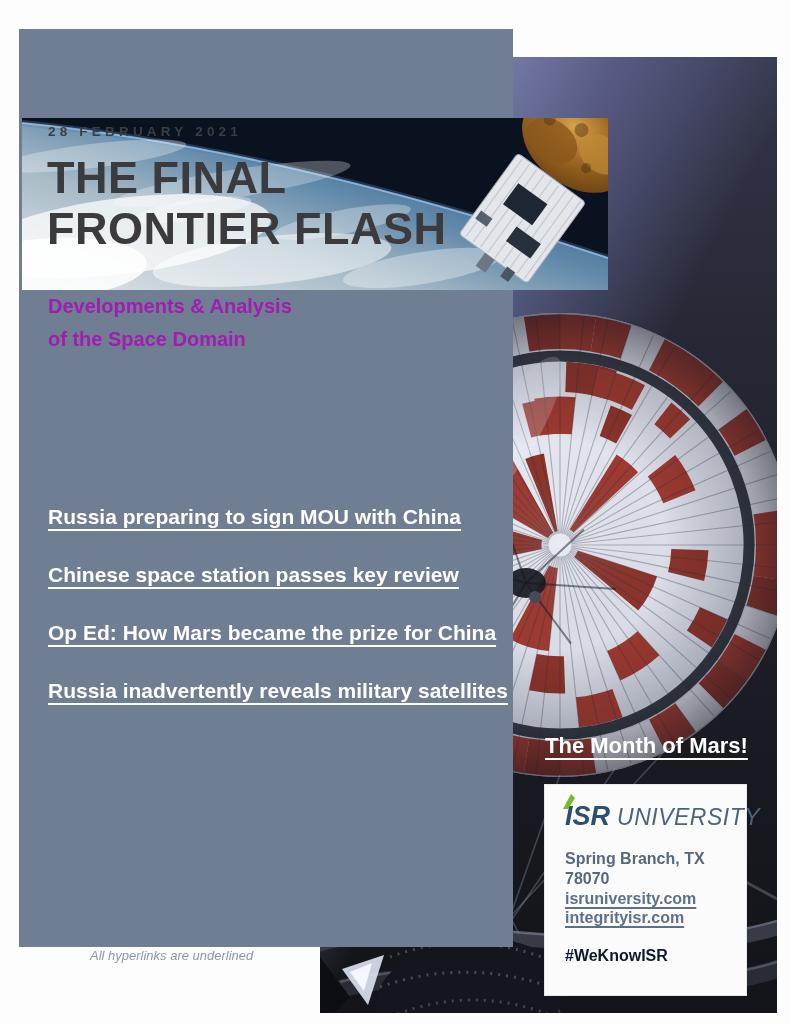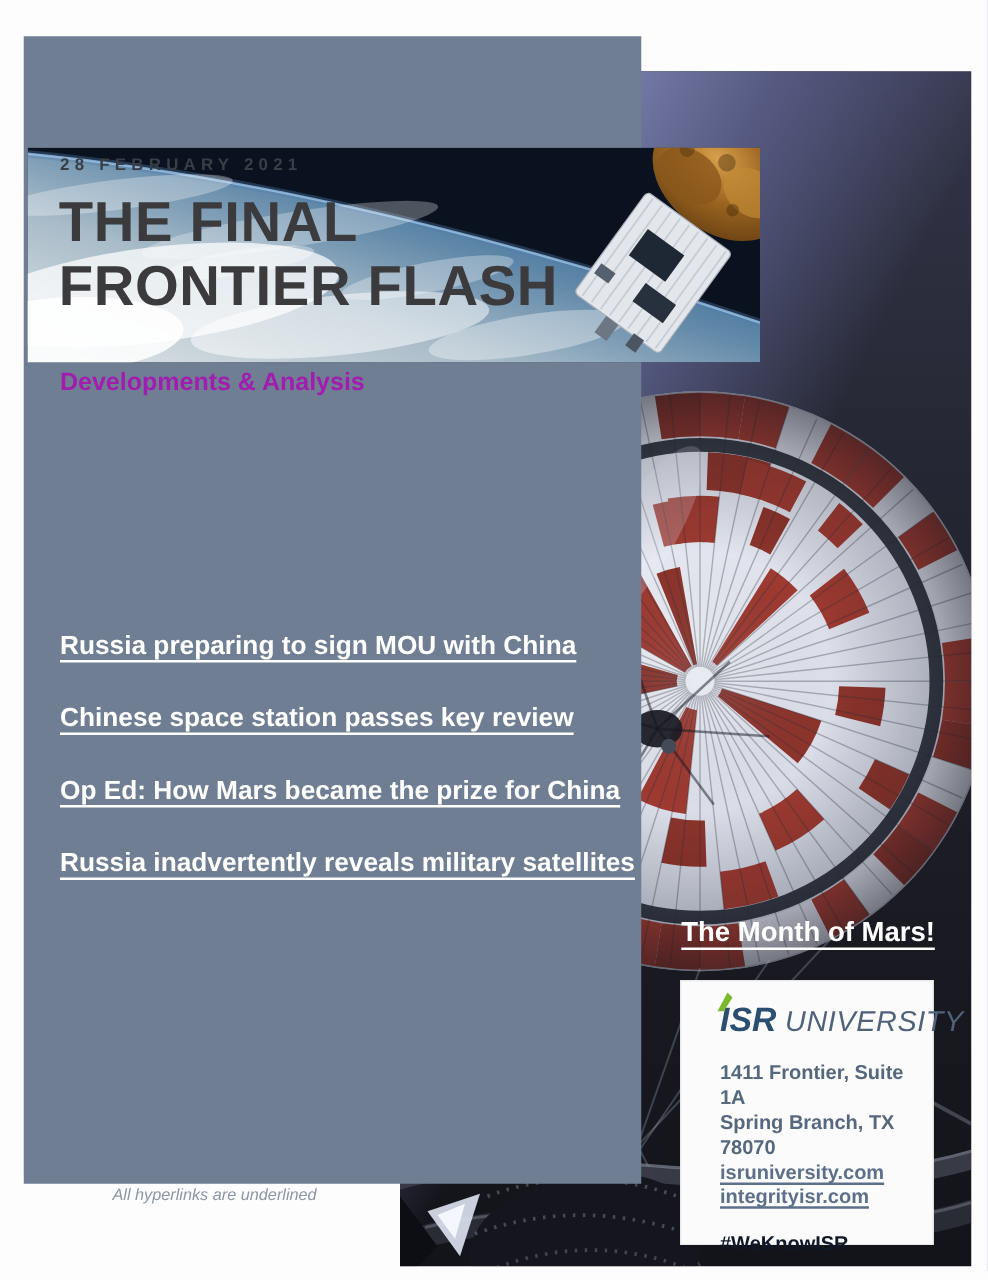--- a/index.html
+++ b/index.html
@@ -35,21 +35,21 @@
             text-decoration:underline;text-decoration-thickness:2px;text-underline-offset:5px;
             cursor:pointer;white-space:nowrap;text-align:center;}
   .toc-1{top:505px}.toc-2{top:563px}.toc-3{top:621px}.toc-4{top:679px}
 
   .caption{position:absolute;left:545px;top:733px;font-size:22px;font-weight:700;color:#ffffff;
            text-decoration:underline;text-decoration-thickness:2px;text-underline-offset:5px;
            cursor:pointer;white-space:nowrap;}
 
   
   .card{position:absolute;left:544px;top:784px;width:203px;height:212px;background:#fbfbfc;
-        box-sizing:border-box;padding:16px 10px 0 31px;border:1px solid #e8e8ea;}
+        box-sizing:border-box;padding:16px 10px 0 20px;border:1px solid #e8e8ea;}
   .logo{position:relative;display:flex;align-items:baseline;height:30px;}
   .logo-isr{position:relative;font-size:27px;font-style:italic;font-weight:700;color:#2b4e71;}
   .logo-swoosh{position:absolute;left:-4px;top:-9px;}
   .logo-univ{margin-left:7px;font-size:23px;font-style:italic;font-weight:400;
              letter-spacing:.5px;color:#50627a;}
   .address{margin-top:18px;font-size:16px;font-weight:700;line-height:20px;color:#56687e;}
   .address span{display:block;}
   .weblinks{font-size:16px;font-weight:700;line-height:19px;color:#5d7089;}
   .weblink{display:block;text-decoration:underline;text-decoration-thickness:1.5px;
            text-underline-offset:3px;color:#5d7089;cursor:pointer;}
@@ -289,39 +289,39 @@
     </svg>
     <div class="date">28 FEBRUARY 2021</div>
     <h1 class="title" style="margin:0;">
       <span>THE FINAL</span>
       <span>FRONTIER FLASH</span>
     </h1>
   </div>
 
   <div class="subtitle">
     <span>Developments &amp; Analysis</span>
+    <span>of the Space Domain</span>
   </div>
 
   <a class="toc-link toc-1">Russia preparing to sign MOU with China</a>
   <a class="toc-link toc-2">Chinese space station passes key review</a>
   <a class="toc-link toc-3">Op Ed: How Mars became the prize for China</a>
   <a class="toc-link toc-4">Russia inadvertently reveals military satellites</a>
 
   <a class="caption">The Month of Mars!</a>
 
   <div class="card">
     <div class="logo">
       <span class="logo-isr">ISR</span>
       <svg class="logo-swoosh" width="17" height="19" viewBox="0 0 17 19">
         <path d="M2,17 L10,2 L14,6 L7,17 Z" fill="#7ab929"></path>
       </svg>
       <span class="logo-univ">UNIVERSITY</span>
     </div>
     <div class="address">
-      <span>1411 Frontier, Suite 1A</span>
       <span>Spring Branch, TX 78070</span>
     </div>
     <div class="weblinks">
       <a class="weblink">isruniversity.com</a>
       <a class="weblink">integrityisr.com</a>
     </div>
     <div class="hashtag">#WeKnowISR</div>
   </div>
 
   <div class="footnote">All hyperlinks are underlined</div>

